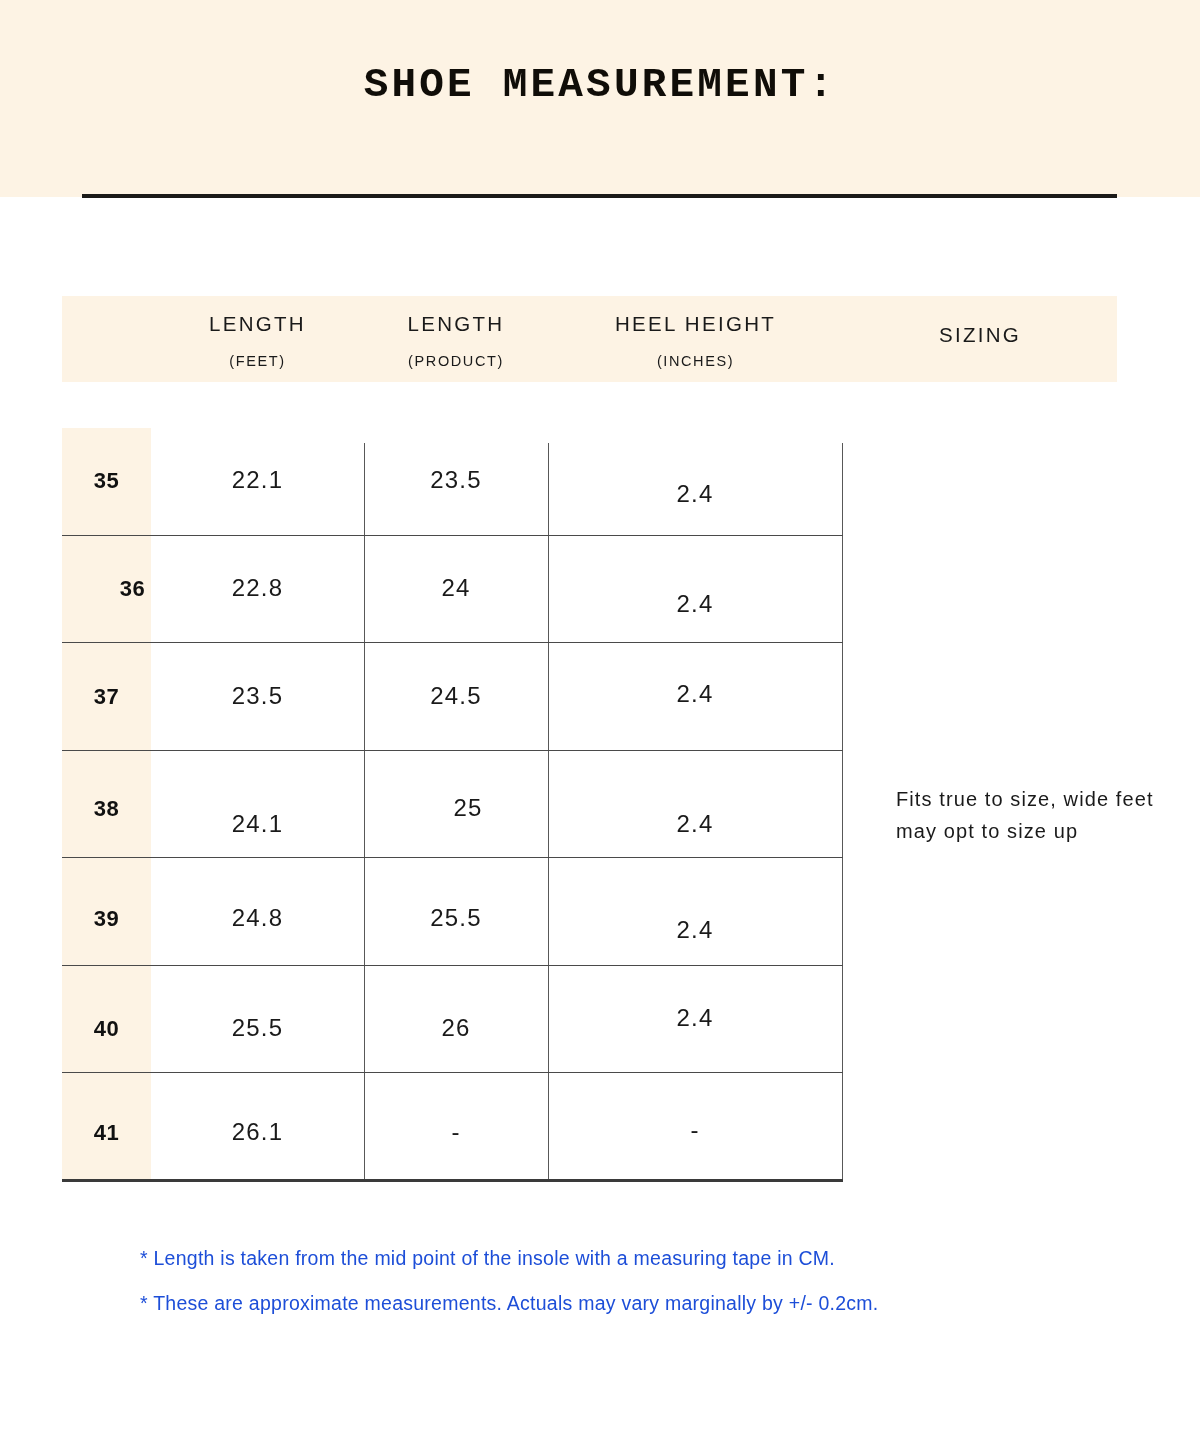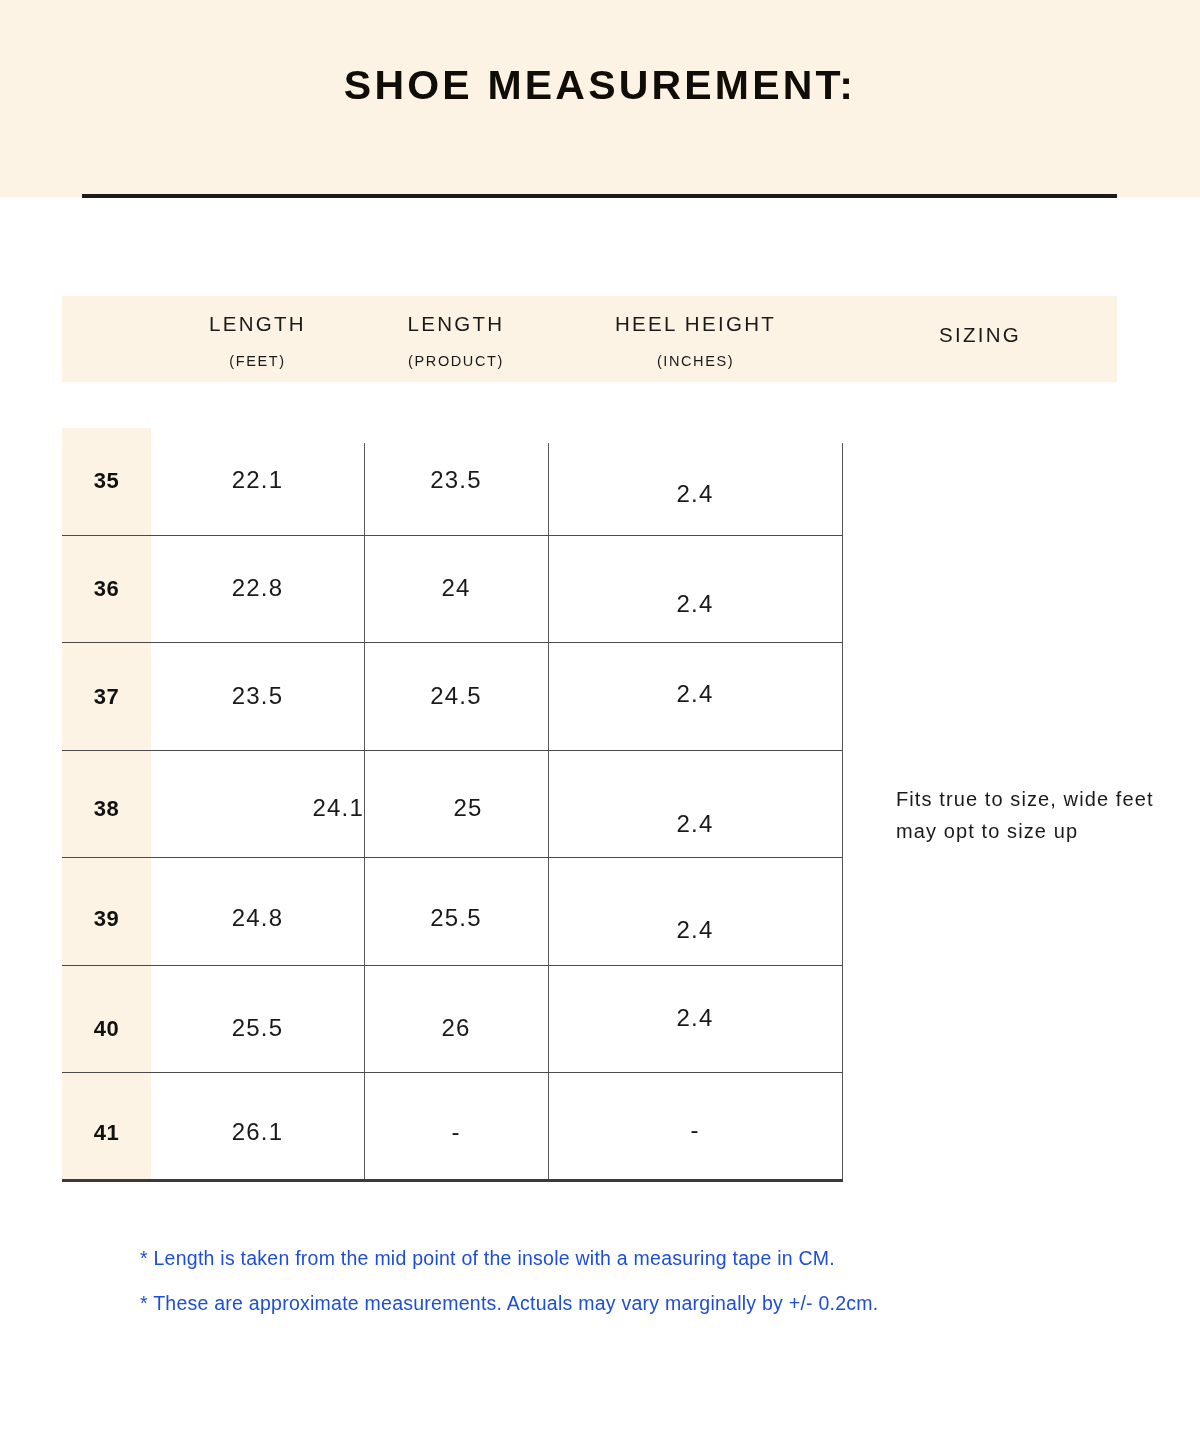--- a/index.html
+++ b/index.html
@@ -24,21 +24,21 @@
     width: 1200px;
     height: 197px;
     background: #fdf3e4;
   }
   .title {
     position: absolute;
     left: 0;
     top: 62px;
     width: 1200px;
     text-align: center;
-    font-family: Liberation Sans, sans-serif;
+    font-family: Liberation Mono, monospace;
     font-weight: bold;
     font-size: 41px;
     letter-spacing: 3.2px;
     color: #100d08;
     white-space: nowrap;
   }
   .title-rule {
     position: absolute;
     left: 82px;
     top: 194px;
@@ -216,32 +216,32 @@
   <div class="hline" style="top:429px;"></div>
   <div class="hline" style="top:537px;"></div>
   <div class="hline" style="top:644px;"></div>
   <div class="bottom-rule"></div>
 
   <div class="rowlabel" style="top:40px;">35</div>
   <div class="cell c1" style="top:38px;">22.1</div>
   <div class="cell c2" style="top:38px;">23.5</div>
   <div class="cell c3" style="top:52px;">2.4</div>
 
-  <div class="rowlabel" style="top:148px;">36</div>
+  <div class="rowlabel" style="top:148px;margin-left:26px;">36</div>
   <div class="cell c1" style="top:146px;">22.8</div>
   <div class="cell c2" style="top:146px;">24</div>
   <div class="cell c3" style="top:162px;">2.4</div>
 
   <div class="rowlabel" style="top:256px;">37</div>
   <div class="cell c1" style="top:254px;">23.5</div>
   <div class="cell c2" style="top:254px;">24.5</div>
   <div class="cell c3" style="top:252px;">2.4</div>
 
   <div class="rowlabel" style="top:368px;">38</div>
-  <div class="cell c1" style="top:366px;text-align:right;">24.1</div>
+  <div class="cell c1" style="top:382px;">24.1</div>
   <div class="cell c2" style="top:366px;padding-left:12px;">25</div>
   <div class="cell c3" style="top:382px;">2.4</div>
 
   <div class="rowlabel" style="top:478px;">39</div>
   <div class="cell c1" style="top:476px;">24.8</div>
   <div class="cell c2" style="top:476px;">25.5</div>
   <div class="cell c3" style="top:488px;">2.4</div>
 
   <div class="rowlabel" style="top:588px;">40</div>
   <div class="cell c1" style="top:586px;">25.5</div>

